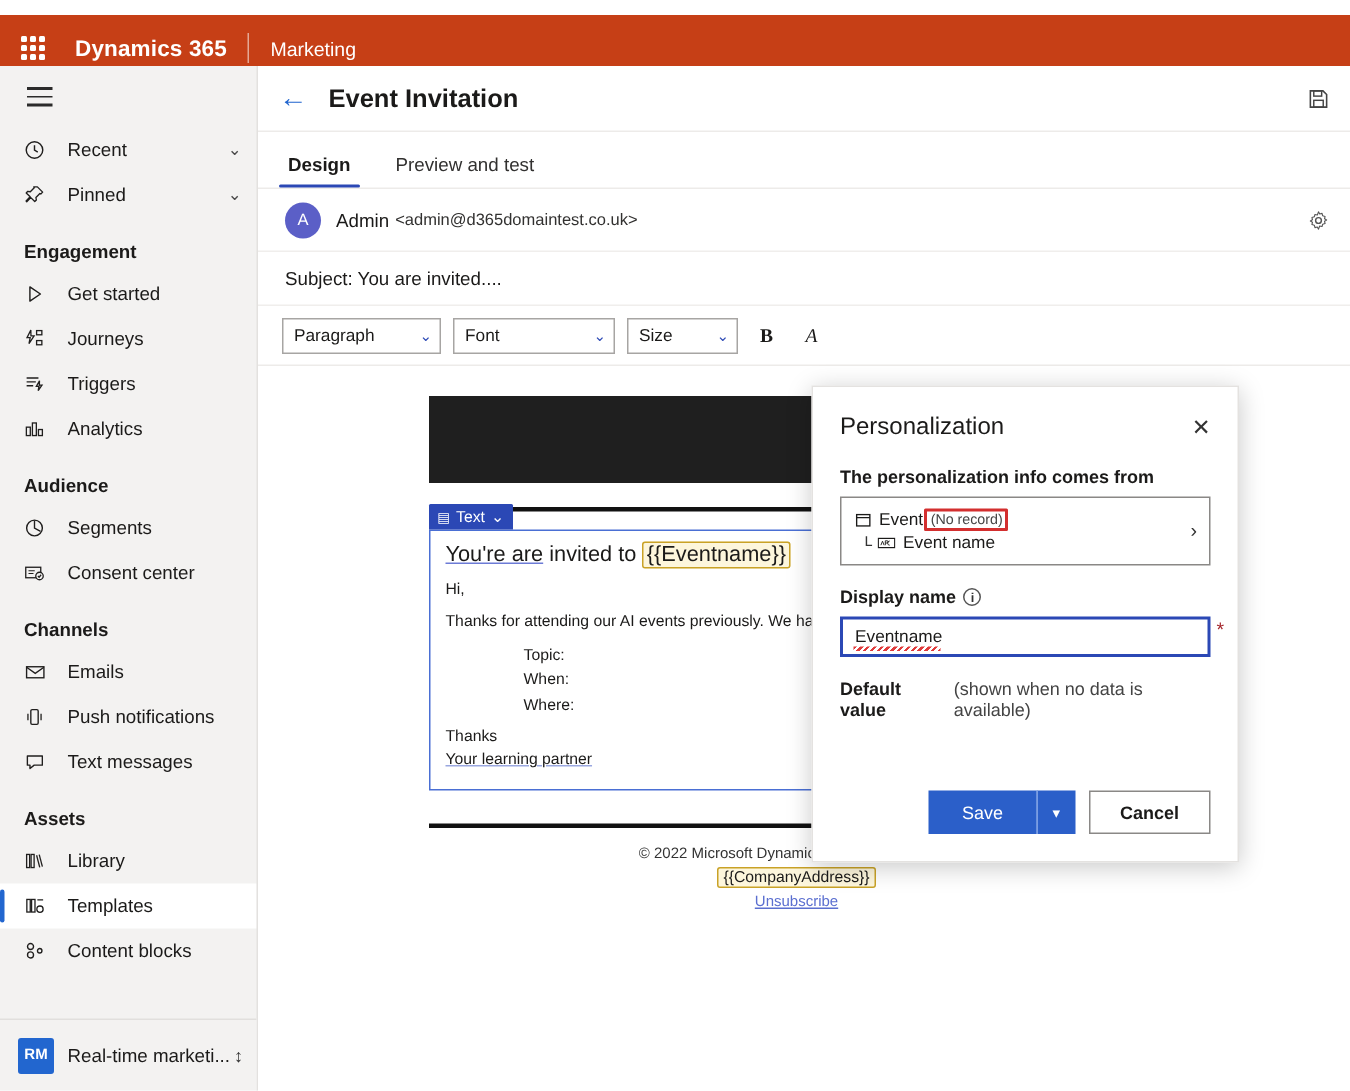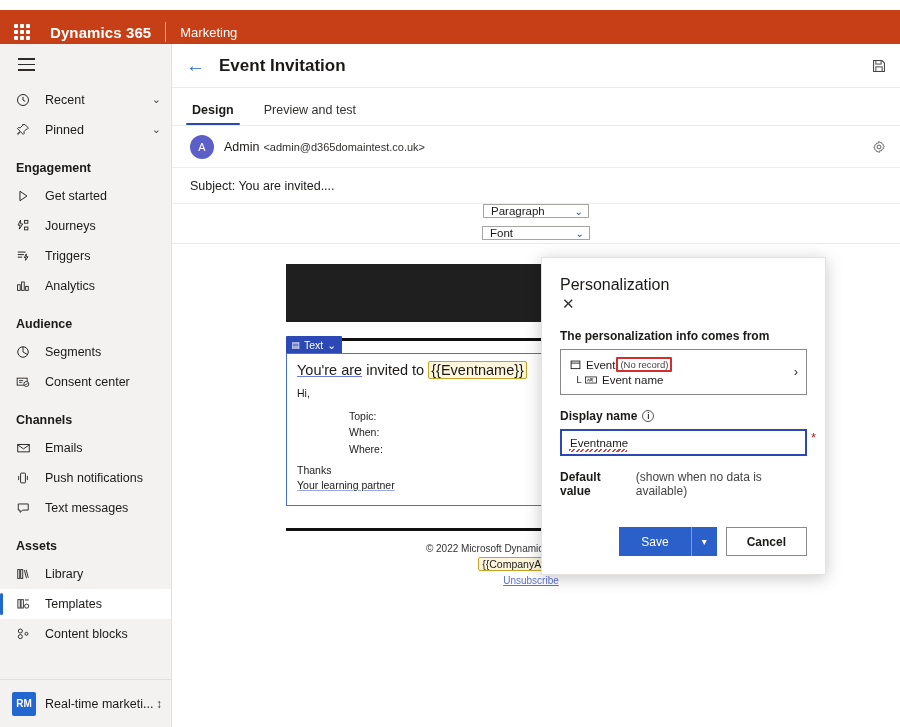--- a/index.html
+++ b/index.html
@@ -114,21 +114,21 @@
   .gear-ic { margin-left: auto; color: #555; cursor: pointer; }
 
   .subject-row {
     height: 36px; display: flex; align-items: center;
     padding: 0 18px; border-bottom: 1px solid #f0eeec;
     font-size: 12.5px; color: #1b1a19;
   }
 
   .toolbar {
     height: 40px; display: flex; align-items: center; gap: 8px;
-    padding: 0 16px; border-bottom: 1px solid #edebe9; background: #fff; flex-direction: column;
+    padding: 0 16px; border-bottom: 1px solid #edebe9; background: #fff;
   }
   .tb-select {
     height: 24px; min-width: 72px; border: 1px solid #a7a5a3; background: #fff;
     font-size: 11.5px; color: #1b1a19; display: flex; align-items: center;
     justify-content: space-between; padding: 0 5px 0 7px; cursor: pointer;
   }
   .tb-select .cv { color: #2b48b5; font-size: 10px; margin-left: 10px; }
   .w-para { width: 106px; }
   .w-font { width: 108px; }
   .w-size { width: 74px; }
@@ -186,21 +186,21 @@
     background: #FDF6DC; border: 1px solid #C9A227; padding: 0 3px; border-radius: 2px;
   }
   .foot-un { font-size: 10px; color: #5B6FD0; text-decoration: underline; display: block; margin-top: 3px; cursor: pointer; }
 
   
   .dialog {
     position: absolute; left: 369px; top: 131px; width: 285px; height: 318px;
     background: #fff; border: 1px solid #e4e2e0;
     box-shadow: 0 3px 16px rgba(0,0,0,.22); z-index: 40;
   }
-  .dlg-head { display: flex; align-items: flex-start; padding: 18px 16px 0 18px; flex-direction: column; }
+  .dlg-head { display: flex; align-items: flex-start; padding: 18px 16px 0 18px; }
   .dlg-title { font-size: 16px; color: #1b1a19; flex: 1; }
   .dlg-close { font-size: 15px; color: #333; cursor: pointer; line-height: 1; padding: 2px 2px; }
   .dlg-body { padding: 16px 18px 0 18px; }
   .dlg-lbl { font-size: 12px; font-weight: bold; color: #1b1a19; margin-bottom: 6px; display: flex; align-items: center; gap: 5px; }
   .dlg-lbl .norm { font-weight: normal; color: #444; }
   .info-ic {
     width: 12px; height: 12px; border: 1px solid #555; border-radius: 50%;
     font-size: 8.5px; display: inline-flex; align-items: center;
     justify-content: center; color: #333; font-style: normal;
   }
@@ -506,20 +506,21 @@
             <span class="tag-ic">▤</span>
             <span>Text</span>
             <span>⌄</span>
           </div>
 
           <div class="headline">
             <u>You're are</u><span> invited to </span><span class="token">{{Eventname}}</span>
           </div>
 
           <div class="body-p">Hi,</div>
+          <div class="body-p">Thanks for attending our AI events previously. We ha</div>
           <div class="body-list">
             <div>Topic:</div>
             <div>When:</div>
             <div>Where:</div>
           </div>
           <div class="sign">
             <div>Thanks</div>
             <div class="ul">Your learning partner</div>
           </div>
         </div>

